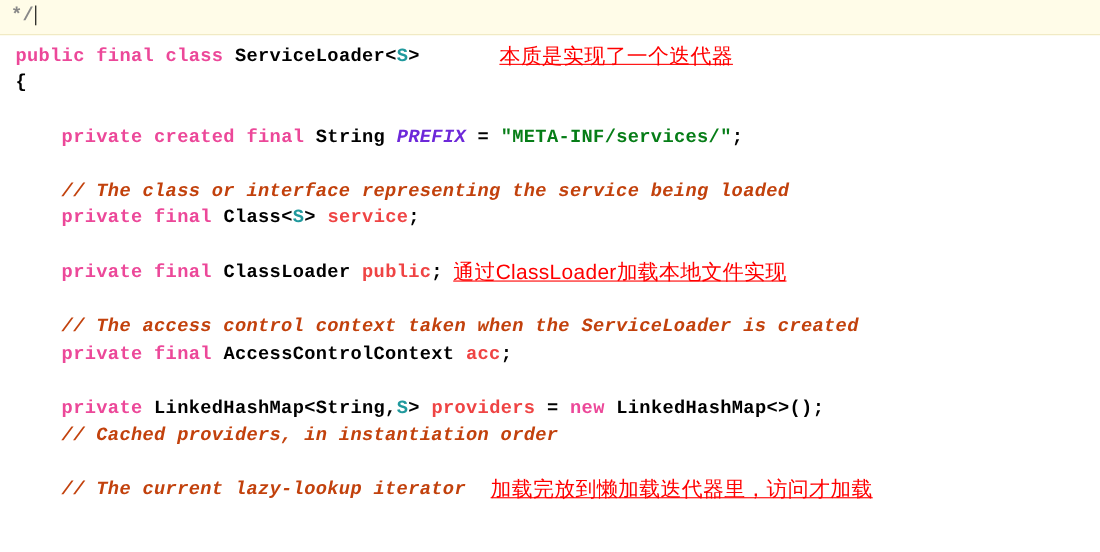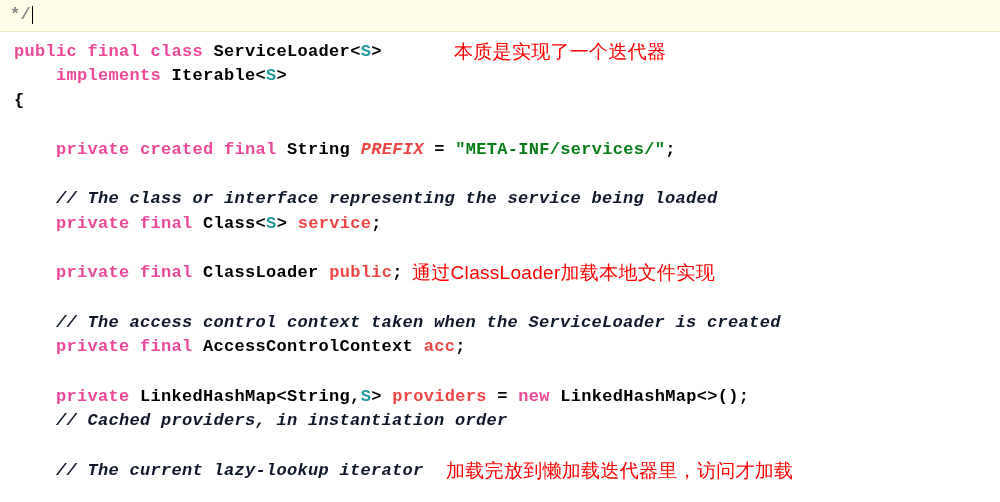--- a/index.html
+++ b/index.html
@@ -25,42 +25,42 @@
       height: 18px;
       background: #000;
       vertical-align: middle;
       margin-left: 1px;
     }
     .code-area { padding: 8px 10px 0 14px; position: relative; }
     .line { white-space: pre; position: relative; }
     .kw { color: #ec4899; }                    
     .tp { color: #20999d; }    
     .fld { color: #ef4444; } 
-    .sfld { color: #ef4444; font-style: italic; } 
+    .sfld { color: #6d28d9; font-style: italic; } 
     .str { color: #067d17; }   
-    .cm { color: #0f172a; font-style: italic; } 
+    .cm { color: #c2410c; font-style: italic; } 
     .note {
       position: absolute;
       color: #ff0000;
       font-family: "Hiragino Sans GB", "Microsoft YaHei", sans-serif;
       font-weight: normal;
       font-size: 19px;
+      text-decoration: underline;
     }
   </style>
 </head>
 <body>
 
 <div class="top-bar">
   <span class="comment-end"> */</span><span class="cursor"></span>
 </div>
 
 <div class="code-area">
 
 <div class="line"><span class="kw">public</span> <span class="kw">final</span> <span class="kw">class</span> <span>ServiceLoader</span><span>&lt;</span><span class="tp">S</span><span>&gt;</span><span class="note" style="left:440px; top:-2px;">本质是实现了一个迭代器</span></div>
-<div class="line">    <span class="kw">implements</span> <span>Iterable</span><span>&lt;</span><span class="tp">S</span><span>&gt;</span></div>
 <div class="line"><span>{</span></div>
 <div class="line"> </div>
 <div class="line">    <span class="kw">private</span> <span class="kw">created</span> <span class="kw">final</span> <span>String</span> <span class="sfld">PREFIX</span><span> = </span><span class="str">"META-INF/services/"</span><span>;</span></div>
 <div class="line"> </div>
 <div class="line">    <span class="cm">// The class or interface representing the service being loaded</span></div>
 <div class="line">    <span class="kw">private</span> <span class="kw">final</span> <span>Class</span><span>&lt;</span><span class="tp">S</span><span>&gt;</span> <span class="fld">service</span><span>;</span></div>
 <div class="line"> </div>
 <div class="line">    <span class="kw">private</span> <span class="kw">final</span> <span>ClassLoader</span> <span class="fld">public</span><span>;</span><span class="note" style="left:398px; top:-2px;text-align:right;">通过ClassLoader加载本地文件实现</span></div>
 <div class="line"> </div>
 <div class="line">    <span class="cm">// The access control context taken when the ServiceLoader is created</span></div>

